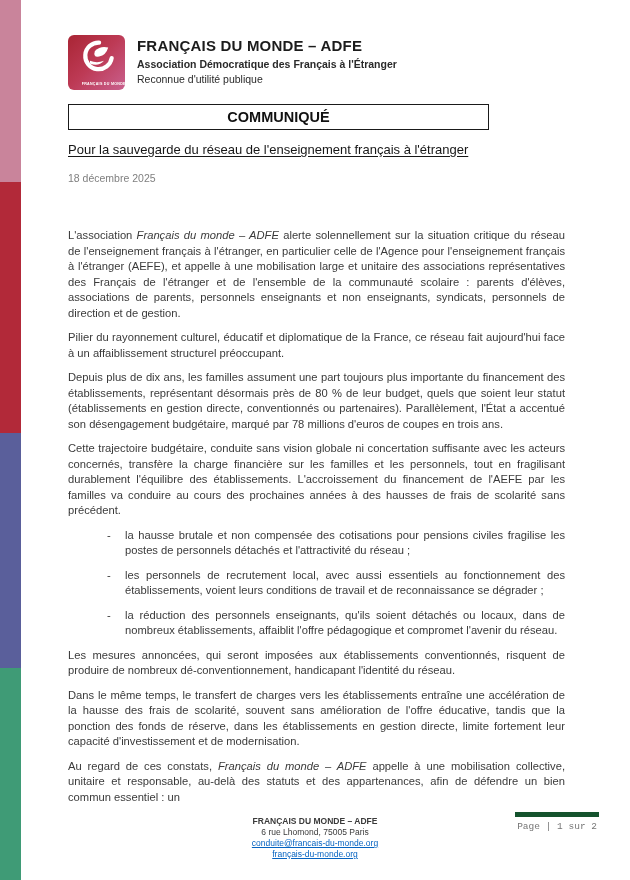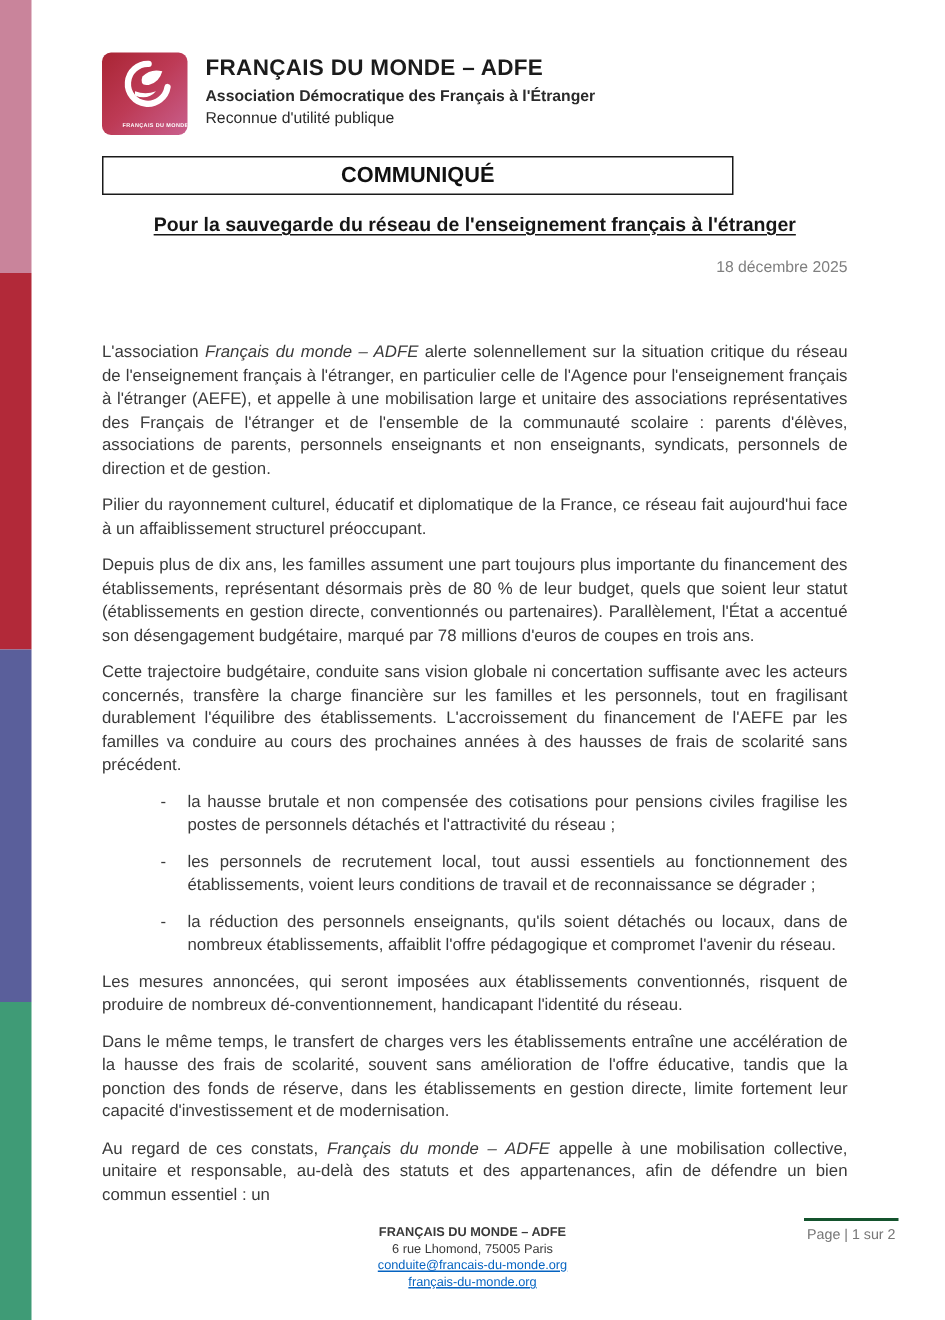--- a/index.html
+++ b/index.html
@@ -42,26 +42,26 @@
   
   .banner {
     position: absolute; top: 104px; left: 68px; width: 421px; height: 26px;
     border: 1px solid #1a1a1a; box-sizing: border-box;
     text-align: center; line-height: 24px;
     font-size: 14.5px; font-weight: 700; color: #111111;
   }
 
   .doc-title {
     position: absolute; top: 142px; left: 68px; width: 497px;
-    text-align: center; font-size: 13px; font-weight: 700; color: #161616;
+    text-align: left; font-size: 13px; font-weight: 400; color: #161616;
     text-decoration: underline; text-underline-offset: 2px;
   }
   .doc-date {
     position: absolute; top: 172px; left: 68px; width: 497px;
-    text-align: right; font-size: 10.5px; color: #7f7f7f;
+    text-align: left; font-size: 10.5px; color: #7f7f7f;
   }
 
   
   .document-body {
     position: absolute; top: 228px; left: 68px; width: 497px;
     font-size: 11.2px; line-height: 15.5px; color: #3a3a3a;
   }
   .para { margin: 0 0 9px 0; text-align: justify; }
   .para em { font-style: italic; }
   .bullet { display: flex; margin: 0 0 9px 0; }
@@ -71,21 +71,21 @@
   
   .footer-center {
     position: absolute; top: 816px; left: 0; right: 0;
     text-align: center; font-size: 8.5px; line-height: 11px; color: #3a3a3a;
   }
   .footer-org { font-weight: 700; }
   .footer-link { text-decoration: underline; }
   .page-indicator {
     position: absolute; top: 812px; right: 31px;
     font-size: 9.5px; color: #767676;
-    border-top: 2px solid #14532d; padding: 4px 2px 0 2px;
+    border-top: 5px solid #14532d; padding: 4px 2px 0 2px; font-family: Liberation Mono, monospace;
   }
 </style>
 </head>
 <body>
 
 <div class="strip">
   <div class="seg seg-rose"></div>
   <div class="seg seg-red"></div>
   <div class="seg seg-blue"></div>
   <div class="seg seg-green"></div>
@@ -118,21 +118,21 @@
     <p class="para"><span>L'association </span><em>Français du monde – ADFE</em><span> alerte solennellement sur la situation critique du réseau de l'enseignement français à l'étranger, en particulier celle de l'Agence pour l'enseignement français à l'étranger (AEFE), et appelle à une mobilisation large et unitaire des associations représentatives des Français de l'étranger et de l'ensemble de la communauté scolaire : parents d'élèves, associations de parents, personnels enseignants et non enseignants, syndicats, personnels de direction et de gestion.</span></p>
     <p class="para"><span>Pilier du rayonnement culturel, éducatif et diplomatique de la France, ce réseau fait aujourd'hui face à un affaiblissement structurel préoccupant.</span></p>
     <p class="para"><span>Depuis plus de dix ans, les familles assument une part toujours plus importante du financement des établissements, représentant désormais près de 80 % de leur budget, quels que soient leur statut (établissements en gestion directe, conventionnés ou partenaires). Parallèlement, l'État a accentué son désengagement budgétaire, marqué par 78 millions d'euros de coupes en trois ans.</span></p>
     <p class="para"><span>Cette trajectoire budgétaire, conduite sans vision globale ni concertation suffisante avec les acteurs concernés, transfère la charge financière sur les familles et les personnels, tout en fragilisant durablement l'équilibre des établissements. L'accroissement du financement de l'AEFE par les familles va conduire au cours des prochaines années à des hausses de frais de scolarité sans précédent.</span></p>
     <div class="bullet">
       <span class="bullet-dash">-</span>
       <span class="bullet-text">la hausse brutale et non compensée des cotisations pour pensions civiles fragilise les postes de personnels détachés et l'attractivité du réseau ;</span>
     </div>
     <div class="bullet">
       <span class="bullet-dash">-</span>
-      <span class="bullet-text">les personnels de recrutement local, tout aussi essentiels au fonctionnement des établissements, voient leurs conditions de travail et de reconnaissance se dégrader ;</span>
+      <span class="bullet-text">les personnels de recrutement local, avec aussi essentiels au fonctionnement des établissements, voient leurs conditions de travail et de reconnaissance se dégrader ;</span>
     </div>
     <div class="bullet">
       <span class="bullet-dash">-</span>
       <span class="bullet-text">la réduction des personnels enseignants, qu'ils soient détachés ou locaux, dans de nombreux établissements, affaiblit l'offre pédagogique et compromet l'avenir du réseau.</span>
     </div>
     <p class="para"><span>Les mesures annoncées, qui seront imposées aux établissements conventionnés, risquent de produire de nombreux dé-conventionnement, handicapant l'identité du réseau.</span></p>
     <p class="para"><span>Dans le même temps, le transfert de charges vers les établissements entraîne une accélération de la hausse des frais de scolarité, souvent sans amélioration de l'offre éducative, tandis que la ponction des fonds de réserve, dans les établissements en gestion directe, limite fortement leur capacité d'investissement et de modernisation.</span></p>
     <p class="para"><span>Au regard de ces constats, </span><em>Français du monde – ADFE</em><span> appelle à une mobilisation collective, unitaire et responsable, au-delà des statuts et des appartenances, afin de défendre un bien commun essentiel : un</span></p>
   </div>
 

